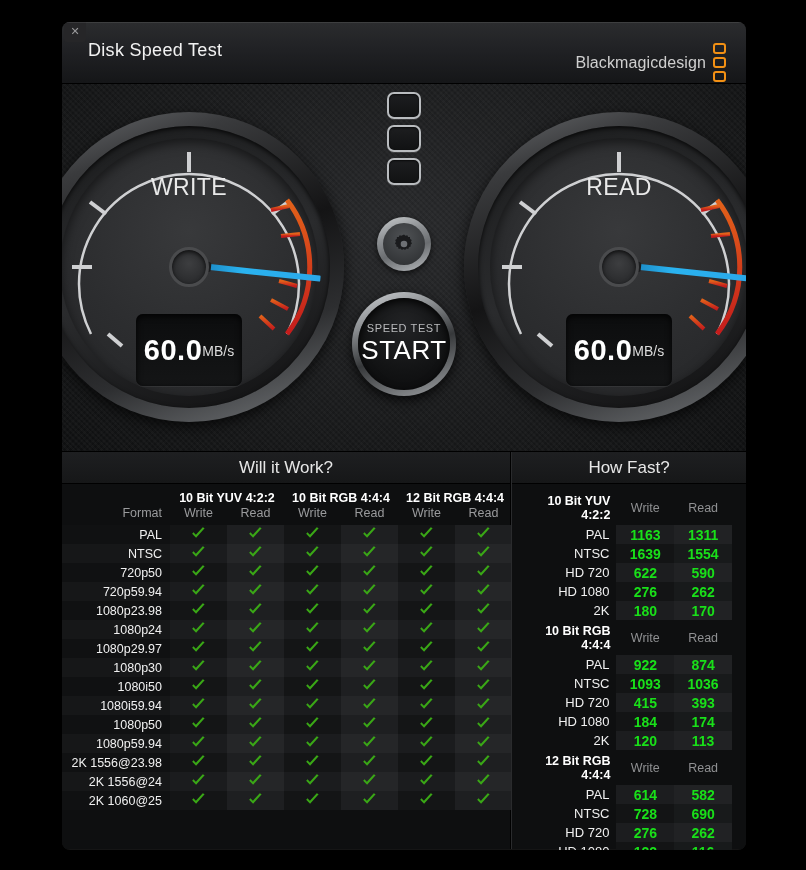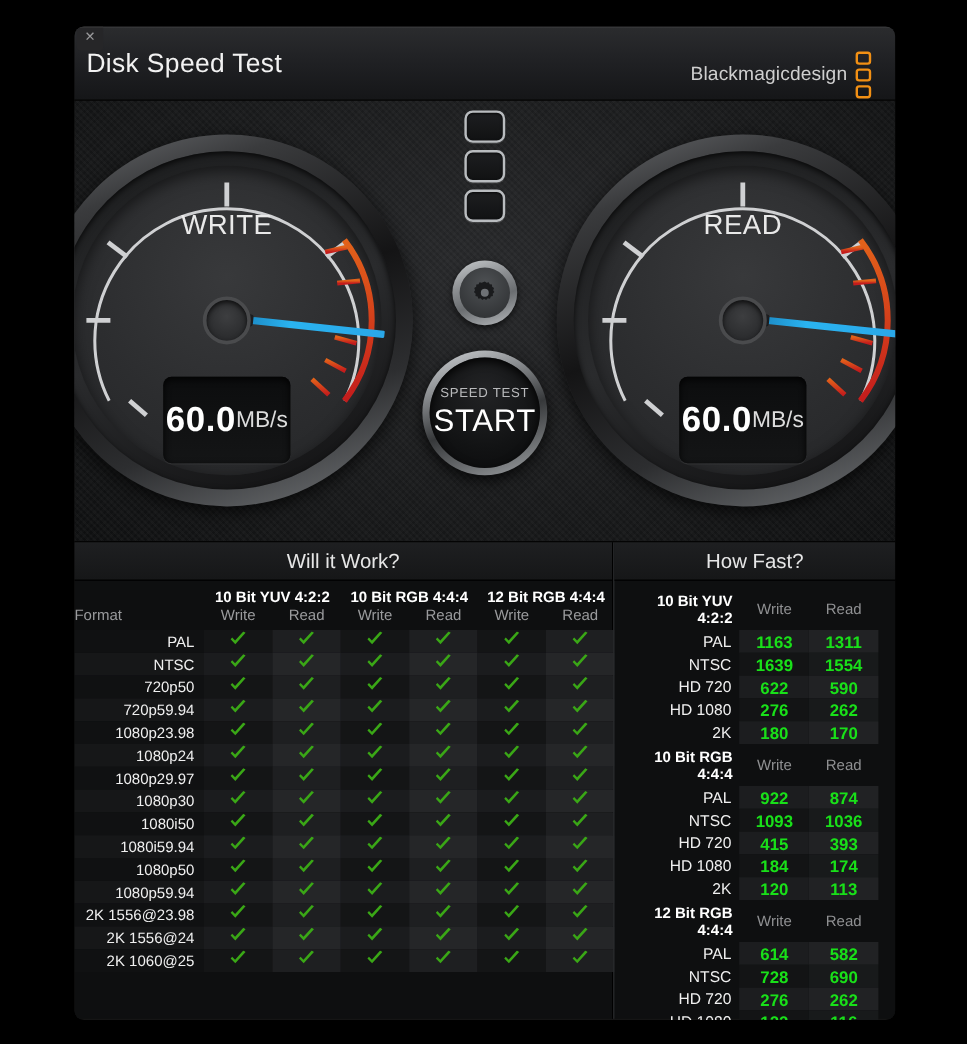--- a/index.html
+++ b/index.html
@@ -33,22 +33,22 @@
   }
   .close-btn {
     position: absolute; left: 2px; top: -2px;
     width: 22px; height: 22px;
     border-radius: 3px;
     background: #262628;
     display: flex; align-items: center; justify-content: center;
     color: #9a9a9c; font-size: 11px; line-height: 1;
   }
   .app-title {
-    position: absolute; left: 10px; top: 18px;
-    font-size: 22px; font-weight: 300;
+    position: absolute; left: 26px; top: 18px;
+    font-size: 18px; font-weight: 300;
     color: #f2f2f2; letter-spacing: .3px;
   }
   .brand {
     position: absolute; right: 20px; top: 21px;
     display: flex; align-items: center; gap: 7px;
   }
   .brand-text { font-size: 16px; color: #cfcfcf; font-weight: 300; letter-spacing: .1px;}
   .brand-marks { display: flex; flex-direction: column; gap: 3px; }
   .brand-marks i {
     display: block; width: 13px; height: 11px;
@@ -115,21 +115,21 @@
   }
 
   .readout {
     position: absolute; left: 50%; bottom: 36px; margin-left: -53px;
     width: 106px; height: 72px; border-radius: 7px;
     background: linear-gradient(#0c0d0e, #141516);
     box-shadow: inset 0 2px 6px rgba(0,0,0,.9), 0 1px 0 rgba(255,255,255,.06);
     display: flex; flex-direction: row; align-items: center; justify-content: center;
   }
   .readout .val { font-size: 29px; font-weight: bold; color: #fff; letter-spacing: .5px;}
-  .readout .unit { font-size: 19px; color: #dcdcdc; margin-top: 2px; }
+  .readout .unit { font-size: 14px; color: #dcdcdc; margin-top: 2px; }
 
   
   .center { position: absolute; left: 50%; top: 0; width: 120px; margin-left: -60px; height: 100%; }
   .chips { position: absolute; left: 50%; top: 8px; margin-left: -17px; display: flex; flex-direction: column; gap: 6px;}
   .chips i {
     display:block; width: 34px; height: 27px; border-radius: 7px;
     border: 2px solid #b9bcbf;
     background: linear-gradient(#1d1e20, #111213);
     box-shadow: 0 1px 0 rgba(255,255,255,.12), inset 0 1px 2px rgba(0,0,0,.7);
   }
@@ -177,21 +177,21 @@
   .wtbl { width: 100%; border-collapse: collapse; table-layout: fixed; }
   .wtbl th, .wtbl td { padding: 0; }
   .grp-row th {
     font-size: 12.5px; color: #fff; font-weight: bold;
     padding-top: 7px; padding-bottom: 1px; text-align: center;
   }
   .sub-row th {
     font-size: 12.5px; color: #9a9b9d; font-weight: normal;
     padding-bottom: 5px; text-align: center;
   }
-  .sub-row th.fmt { text-align: left; padding-right: 8px; margin-left: 28px; }
+  .sub-row th.fmt { text-align: right; padding-right: 8px; margin-left: 28px; }
   .wtbl td.fmt {
     text-align: right; padding-right: 8px;
     font-size: 12.5px; color: #f0f0f0; height: 19px;
   }
   .wtbl td.chk { text-align: center; height: 19px; }
   .wtbl tbody tr:nth-child(odd)  td { background: #141516; }
   .wtbl tbody tr:nth-child(even) td { background: #1b1c1e; }
   .wtbl tbody tr:nth-child(odd)  td.c-alt { background: #1e1f21; }
   .wtbl tbody tr:nth-child(even) td.c-alt { background: #252628; }
   .wtbl tbody tr td.fmt { background: #101112 !important; }

